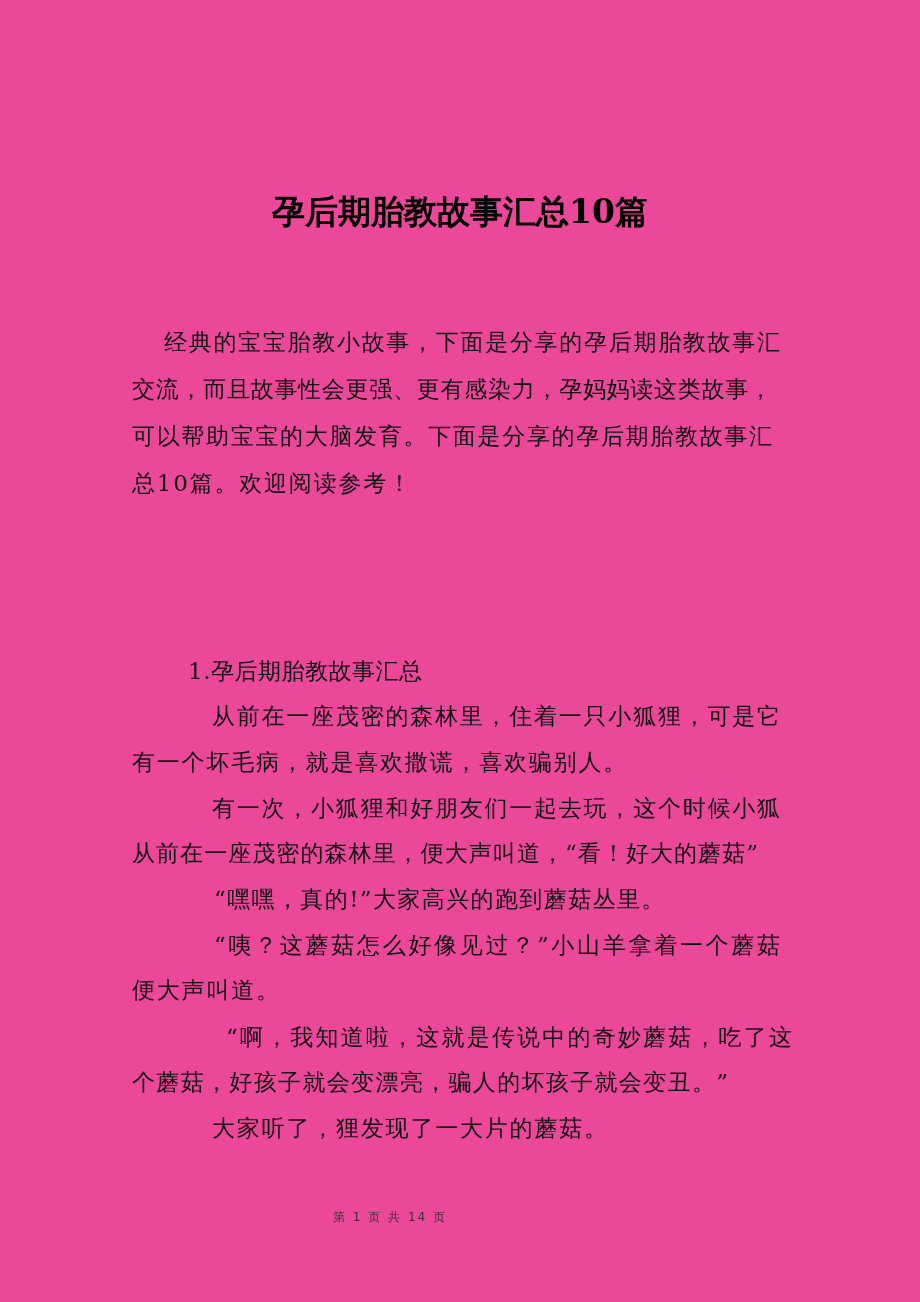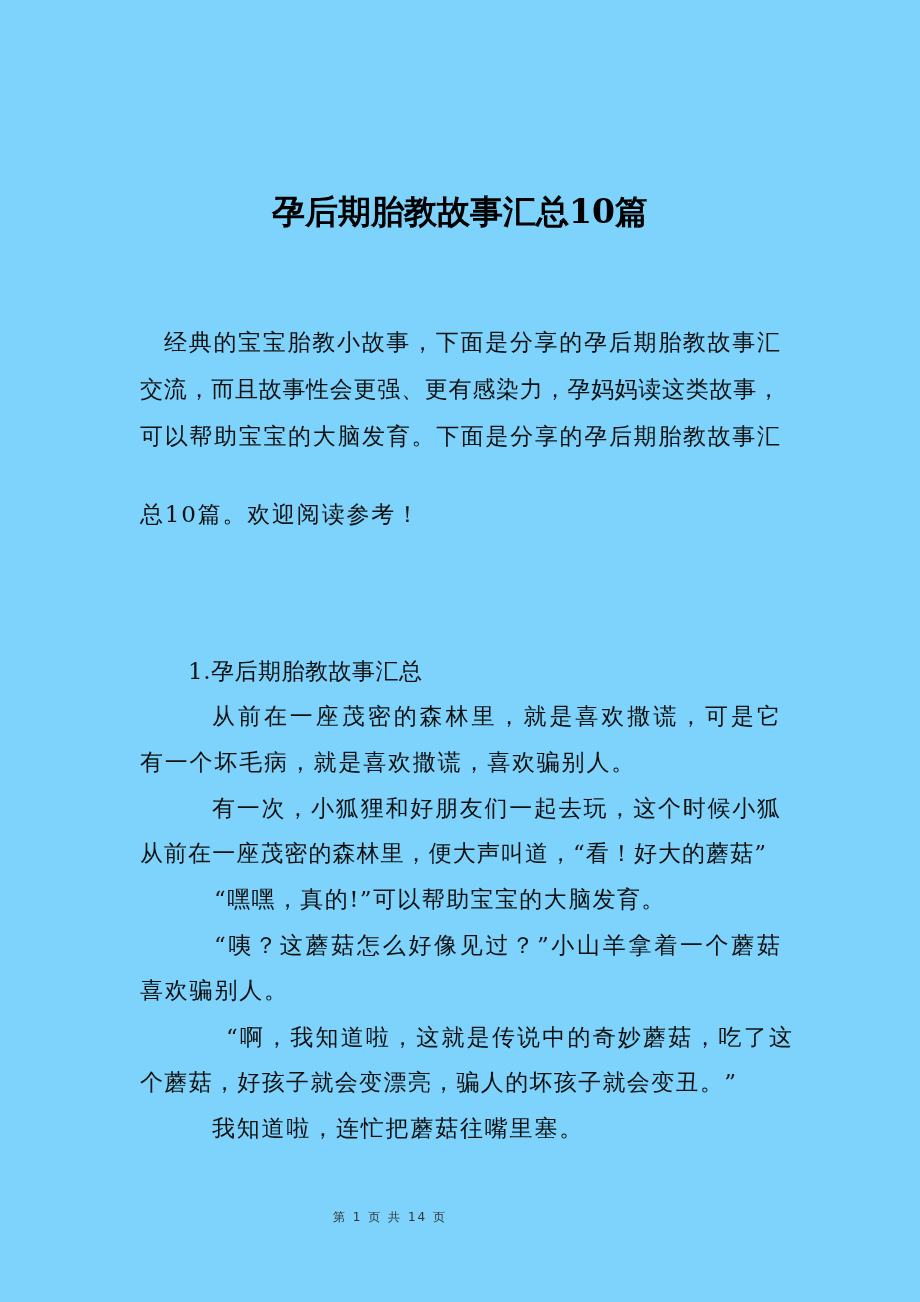--- a/index.html
+++ b/index.html
@@ -12,38 +12,38 @@
       height: 1302px;
       position: relative;
       overflow: hidden;
       font-family: "DejaVu Serif", "Liberation Serif", serif;
       color: #111111;
     }
     .page {
       position: absolute;
       left: 0; top: 0;
       width: 920px; height: 1302px;
-      background: #7dd3fc;
+      background: #ec4899;
     }
     .title {
       position: absolute;
       left: 0;
       width: 920px;
       top: 190px;
       text-align: center;
       font-size: 33px;
       line-height: 44px;
       font-weight: bold;
       color: #000000;
       letter-spacing: 0px;
       margin: 0;
     }
     .line {
       position: absolute;
-      left: 140px;
+      left: 132px;
       width: 640px;
       font-size: 23px;
       line-height: 32px;
       white-space: nowrap;
       letter-spacing: 1.8px;
       color: #111111;
     }
     .line.justify {
       text-align: justify;
       text-align-last: justify;
@@ -66,52 +66,52 @@
 <body>
 
 <div class="page">
 
   <h1 class="title">孕后期胎教故事汇总10篇</h1>
 
   <div>
     <div class="line justify" style="left:164px;width:616px;top:326px;">经典的宝宝胎教小故事，下面是分享的孕后期胎教故事汇</div>
     <div class="line justify" style="top:373px;">交流，而且故事性会更强、更有感染力，孕妈妈读这类故事，</div>
     <div class="line justify" style="top:420px;">可以帮助宝宝的大脑发育。下面是分享的孕后期胎教故事汇</div>
-    <div class="line" style="top:467px;margin-top:31px;">总10篇。欢迎阅读参考！</div>
+    <div class="line" style="top:467px;">总10篇。欢迎阅读参考！</div>
   </div>
 
   <div>
     <div class="line" style="left:188px;top:655px;letter-spacing:0.5px;">1.孕后期胎教故事汇总</div>
 
     <div>
-      <div class="line justify" style="left:212px;width:568px;top:700px;">从前在一座茂密的森林里，就是喜欢撒谎，可是它</div>
+      <div class="line justify" style="left:212px;width:568px;top:700px;">从前在一座茂密的森林里，住着一只小狐狸，可是它</div>
       <div class="line" style="top:746px;">有一个坏毛病，就是喜欢撒谎，喜欢骗别人。</div>
     </div>
 
     <div>
       <div class="line justify" style="left:212px;width:568px;top:792px;">有一次，小狐狸和好朋友们一起去玩，这个时候小狐</div>
       <div class="line justify" style="width:626px;top:837px;">从前在一座茂密的森林里，便大声叫道，“看！好大的蘑菇”</div>
     </div>
 
     <div>
-      <div class="line" style="left:214px;top:883px;letter-spacing:1.4px;">“嘿嘿，真的!”可以帮助宝宝的大脑发育。</div>
+      <div class="line" style="left:214px;top:883px;letter-spacing:1.4px;">“嘿嘿，真的!”大家高兴的跑到蘑菇丛里。</div>
     </div>
 
     <div>
       <div class="line justify" style="left:214px;width:566px;top:929px;">“咦？这蘑菇怎么好像见过？”小山羊拿着一个蘑菇</div>
-      <div class="line" style="top:974px;">喜欢骗别人。</div>
+      <div class="line" style="top:974px;">便大声叫道。</div>
     </div>
 
     <div>
       <div class="line justify" style="left:214px;width:566px;top:1021px;margin-left:12px;">“啊，我知道啦，这就是传说中的奇妙蘑菇，吃了这</div>
       <div class="line justify" style="width:596px;top:1066px;">个蘑菇，好孩子就会变漂亮，骗人的坏孩子就会变丑。”</div>
     </div>
 
     <div>
-      <div class="line" style="left:212px;top:1112px;">我知道啦，连忙把蘑菇往嘴里塞。</div>
+      <div class="line" style="left:212px;top:1112px;">大家听了，狸发现了一大片的蘑菇。</div>
     </div>
   </div>
 
   <div class="footer">
     <span>第 1 页 共 14 页</span>
   </div>
 
 </div>
 
 </body></html>

